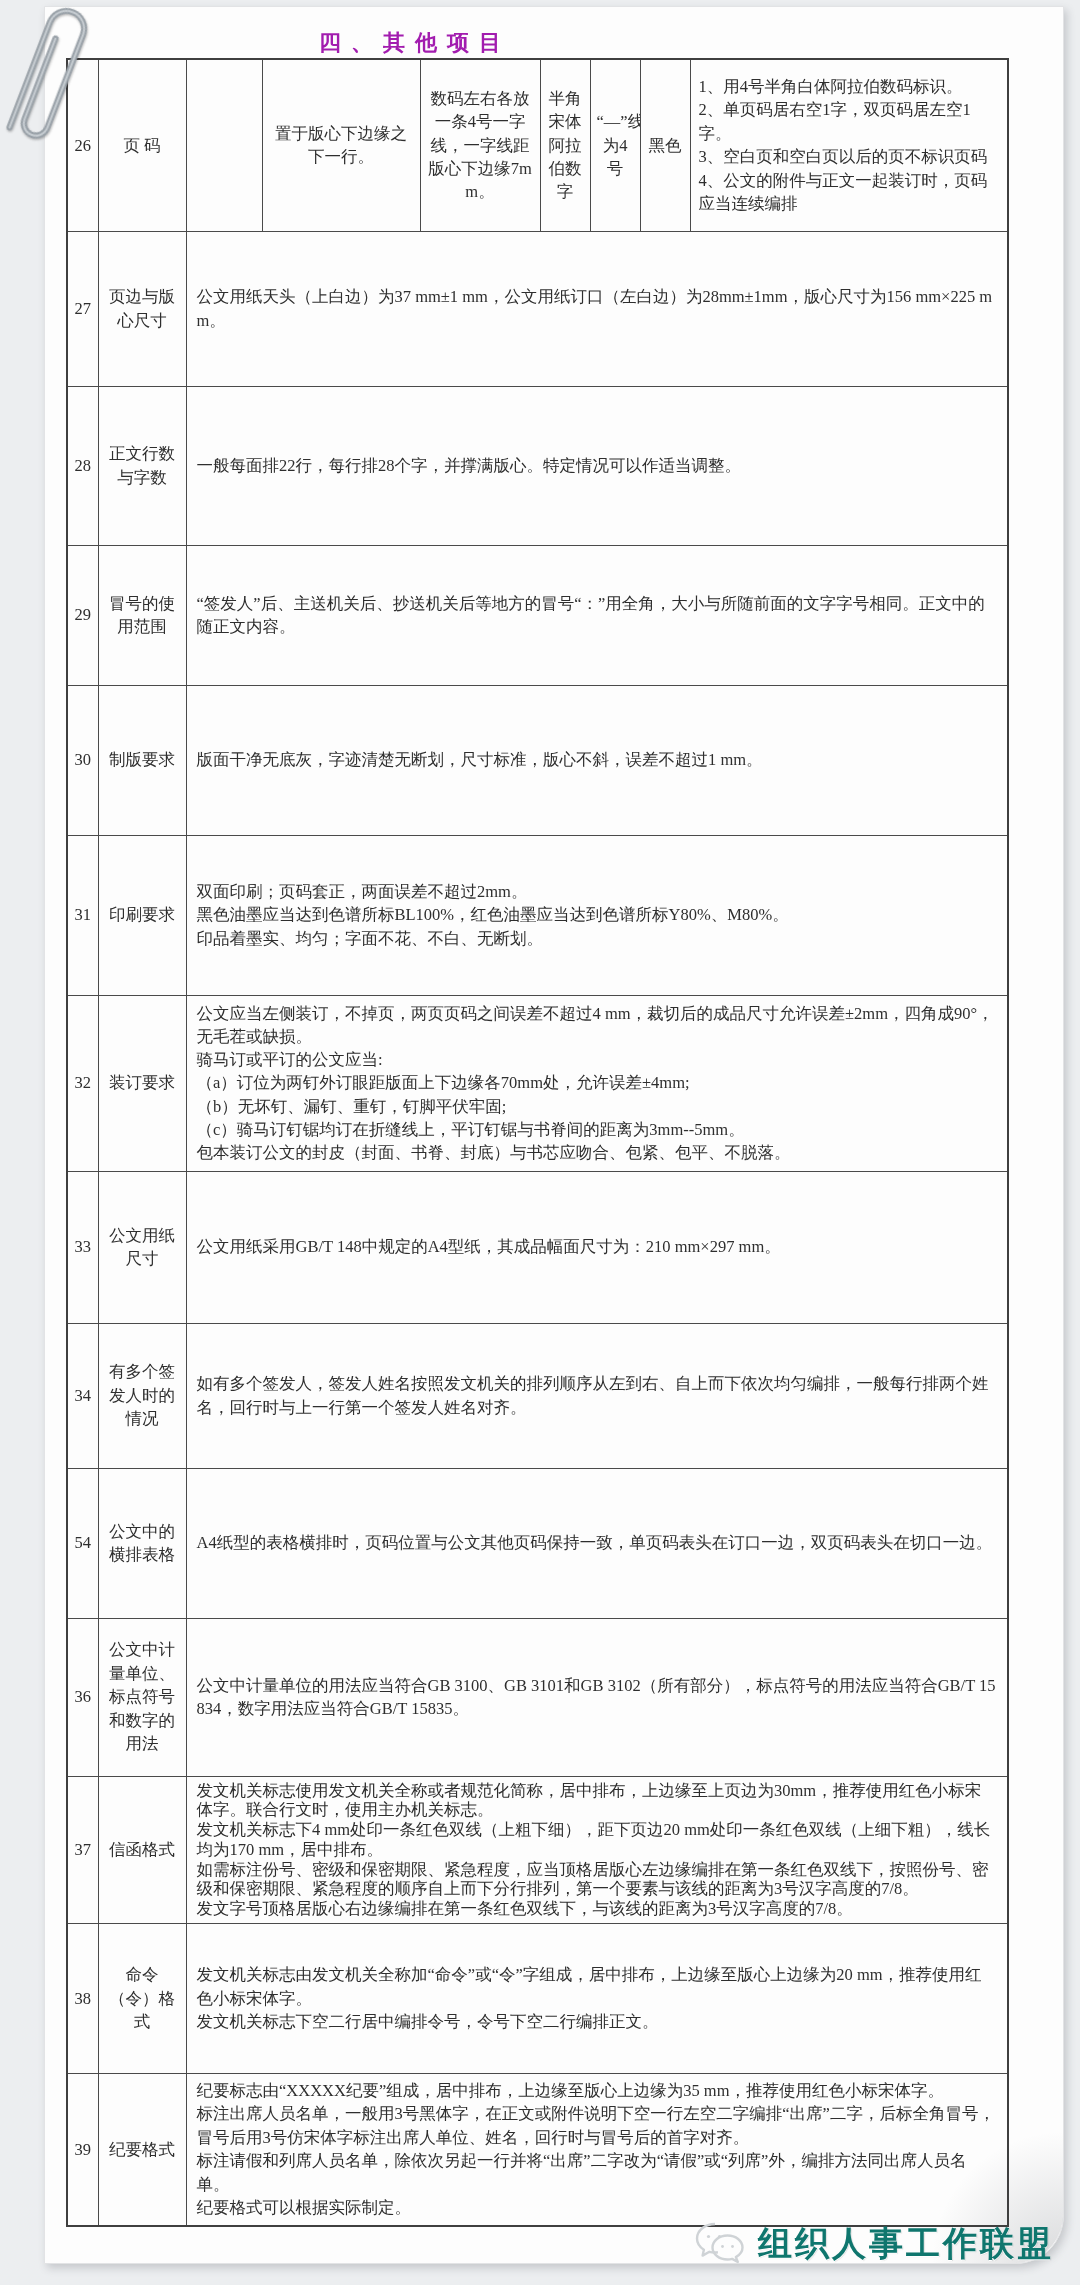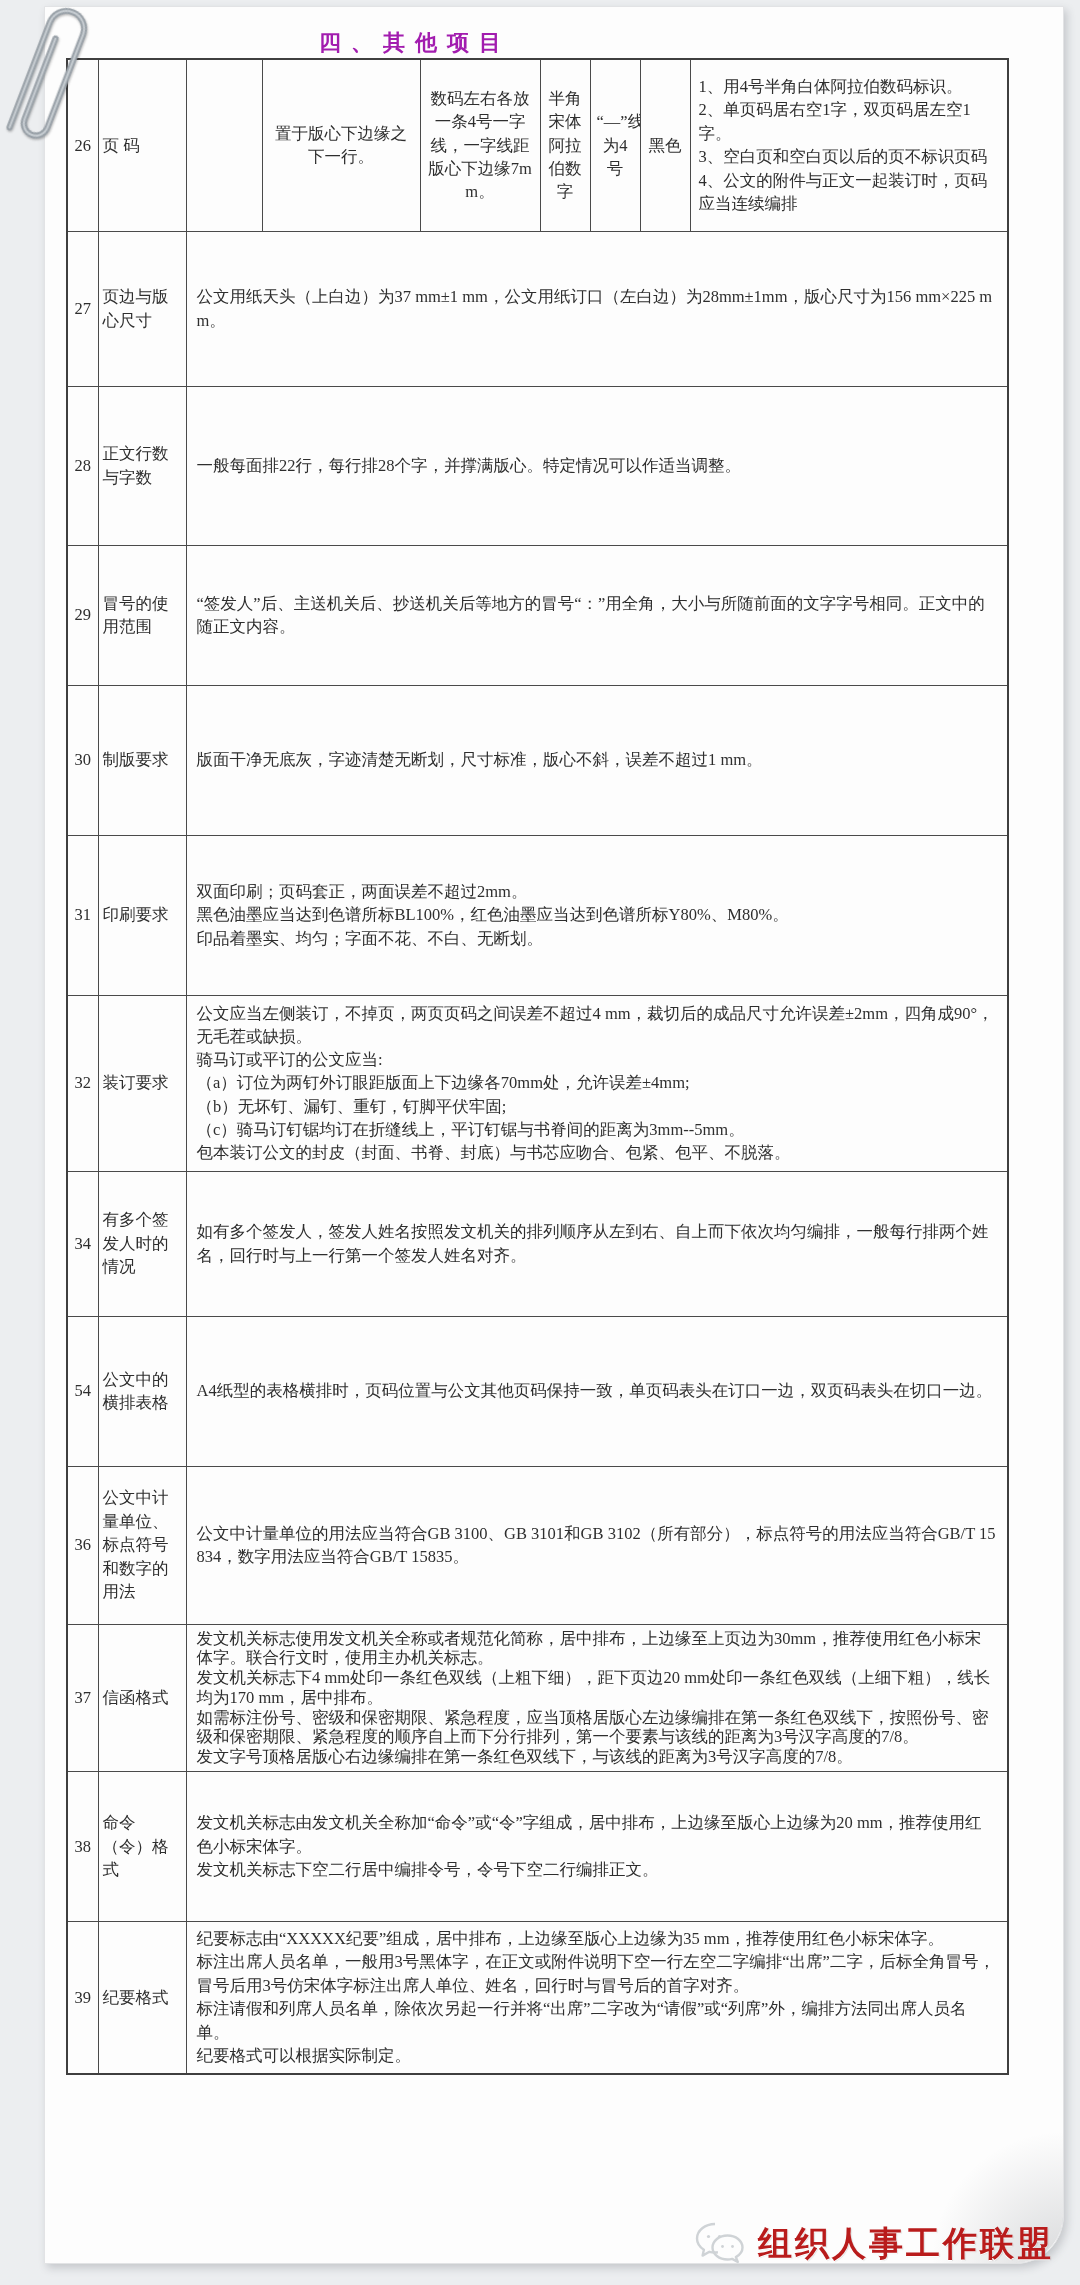--- a/index.html
+++ b/index.html
@@ -35,21 +35,21 @@
     border-collapse:collapse;table-layout:fixed;
     border:2px solid #3f3f3f;
   }
   table.fmt td{
     border:1px solid #4a4a4a;
     vertical-align:middle;
     font-size:16.5px;line-height:1.42;
     word-break:break-all;overflow:hidden;
   }
   td.no{text-align:center;padding:0 1px;}
-  td.item{padding:2px 4px;}
+  td.item{text-align:center;padding:2px 4px;}
   td.d{padding:2px 6px;text-align:center;}
   td.d5{text-align:center;padding:2px 2px;margin-left:48px;}
   td.content{padding:4px 10px;text-align:left;}
   td.notes{padding:4px 8px;font-size:16px;}
   tr[data-row="26"]{height:172px}
   tr[data-row="27"]{height:155px}
   tr[data-row="28"]{height:159px}
   tr[data-row="29"]{height:140px}
   tr[data-row="30"]{height:150px}
   tr[data-row="31"]{height:160px}
@@ -59,21 +59,21 @@
   tr[data-row="35"]{height:150px}
   tr[data-row="36"]{height:158px}
   tr[data-row="37"]{height:145px}
   tr[data-row="38"]{height:150px}
   tr[data-row="39"]{height:152px}
   tr[data-row="37"] td.content{line-height:1.2;}
   tr[data-row="32"] td.content{line-height:1.4;}
   .brand{
     position:absolute;right:26px;bottom:18px;z-index:6;
     display:flex;align-items:center;gap:10px;
-    color:#b91c1c;font-size:34px;font-weight:bold;letter-spacing:3px;
+    color:#0f766e;font-size:34px;font-weight:bold;letter-spacing:3px;
     text-shadow:0 1px 0 #ffffff,1px 1px 1px rgba(70,75,80,.18);
     font-family:"Liberation Sans","DejaVu Sans",sans-serif;
   }
 </style>
 </head>
 <body>
 
 <div class="sheet"></div>
 
 <svg class="paperclip" width="78" height="168" viewBox="0 0 64 152">
@@ -154,20 +154,27 @@
         <td class="item">装订要求</td>
         <td class="content" colspan="7">
           <div>公文应当左侧装订，不掉页，两页页码之间误差不超过4 mm，裁切后的成品尺寸允许误差±2mm，四角成90°，无毛茬或缺损。</div>
           <div>骑马订或平订的公文应当:</div>
           <div>（a）订位为两钉外订眼距版面上下边缘各70mm处，允许误差±4mm;</div>
           <div>（b）无坏钉、漏钉、重钉，钉脚平伏牢固;</div>
           <div>（c）骑马订钉锯均订在折缝线上，平订钉锯与书脊间的距离为3mm--5mm。</div>
           <div>包本装订公文的封皮（封面、书脊、封底）与书芯应吻合、包紧、包平、不脱落。</div>
         </td>
       </tr>
+      <tr data-row="33">
+        <td class="no">33</td>
+        <td class="item">公文用纸尺寸</td>
+        <td class="content" colspan="7">
+          <div>公文用纸采用GB/T 148中规定的A4型纸，其成品幅面尺寸为：210 mm×297 mm。</div>
+        </td>
+      </tr>
       <tr data-row="34">
         <td class="no">34</td>
         <td class="item">有多个签发人时的情况</td>
         <td class="content" colspan="7">
           <div>如有多个签发人，签发人姓名按照发文机关的排列顺序从左到右、自上而下依次均匀编排，一般每行排两个姓名，回行时与上一行第一个签发人姓名对齐。</div>
         </td>
       </tr>
       <tr data-row="35">
         <td class="no">54</td>
         <td class="item">公文中的横排表格</td>

